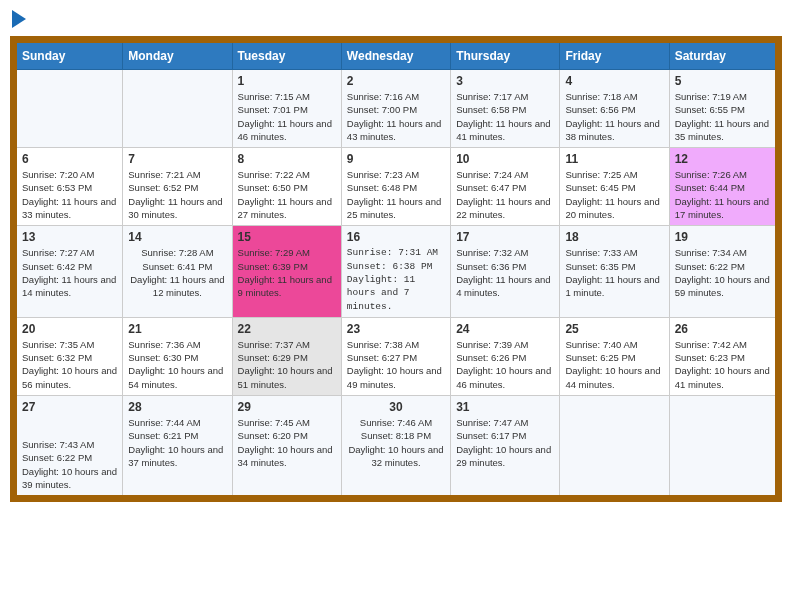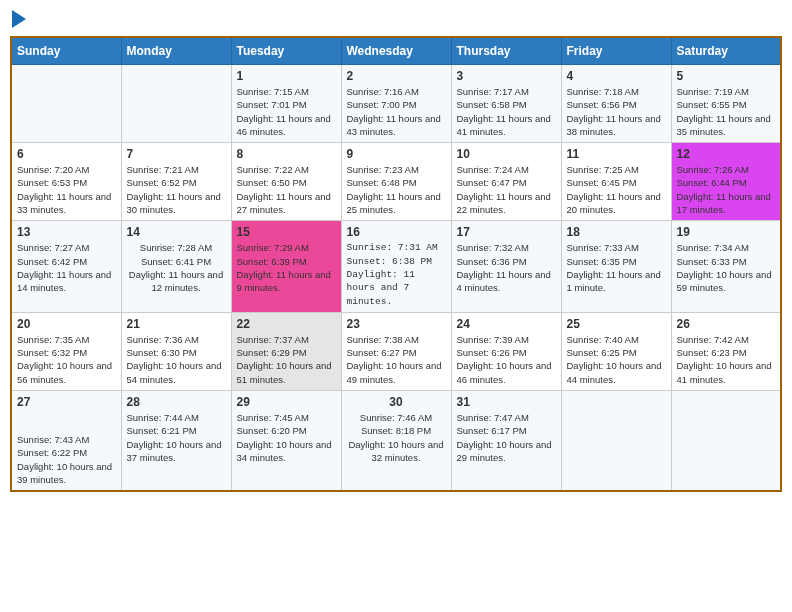--- a/index.html
+++ b/index.html
@@ -29,21 +29,21 @@
       font-weight: bold;
       color: #333;
     }
     .location {
       font-size: 14px;
       color: #555;
     }
     .calendar {
       width: 100%;
       border-collapse: collapse;
-      border: 2px solid #a16207;
+      border: 7px solid #a16207;
     }
     .calendar th {
       background: #2e7abf;
       color: #fff;
       text-align: left;
       padding: 6px 5px;
       font-size: 12px;
       font-weight: bold;
       border: 1px solid #2266a0;
     }
@@ -195,21 +195,21 @@
           <div class="day-info" style="white-space: pre-line;">Sunrise: 7:24 AM
 Sunset: 6:47 PM
 Daylight: 11 hours and 22 minutes.</div>
         </td>
         <td style="background: rgb(255, 255, 255);">
           <span class="day-number">11</span>
           <div class="day-info" style="white-space: pre-line;">Sunrise: 7:25 AM
 Sunset: 6:45 PM
 Daylight: 11 hours and 20 minutes.</div>
         </td>
-        <td style="background: #d946ef;">
+        <td style="background: #f0abfc;">
           <span class="day-number">12</span>
           <div class="day-info" style="white-space: pre-line;">Sunrise: 7:26 AM
 Sunset: 6:44 PM
 Daylight: 11 hours and 17 minutes.</div>
         </td>
       </tr>
       <tr>
         <td style="background: rgb(245, 248, 252);">
           <span class="day-number">13</span>
           <div class="day-info" style="white-space: pre-line;">Sunrise: 7:27 AM
@@ -242,21 +242,21 @@
         </td>
         <td style="background: rgb(245, 248, 252);">
           <span class="day-number">18</span>
           <div class="day-info" style="white-space: pre-line;">Sunrise: 7:33 AM
 Sunset: 6:35 PM
 Daylight: 11 hours and 1 minute.</div>
         </td>
         <td style="background: rgb(245, 248, 252);">
           <span class="day-number">19</span>
           <div class="day-info" style="white-space: pre-line;">Sunrise: 7:34 AM
-Sunset: 6:33 PM
+Sunset: 6:22 PM
 Daylight: 10 hours and 59 minutes.</div>
         </td>
       </tr>
       <tr>
         <td style="background: rgb(255, 255, 255);">
           <span class="day-number">20</span>
           <div class="day-info" style="white-space: pre-line;">Sunrise: 7:35 AM
 Sunset: 6:32 PM
 Daylight: 10 hours and 56 minutes.</div>
         </td>

